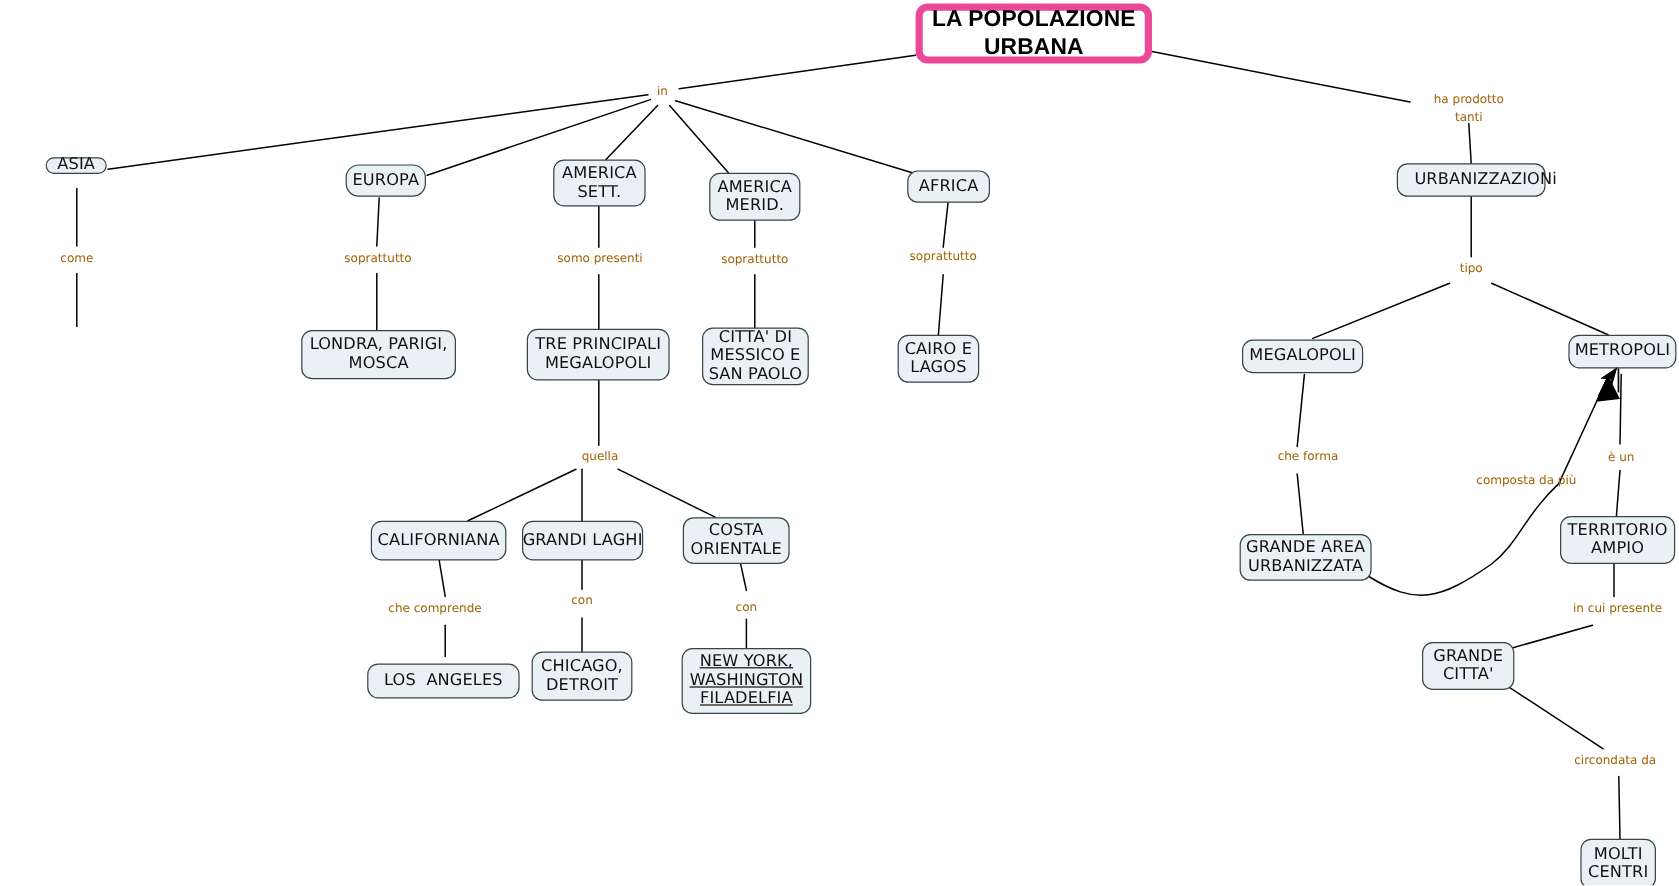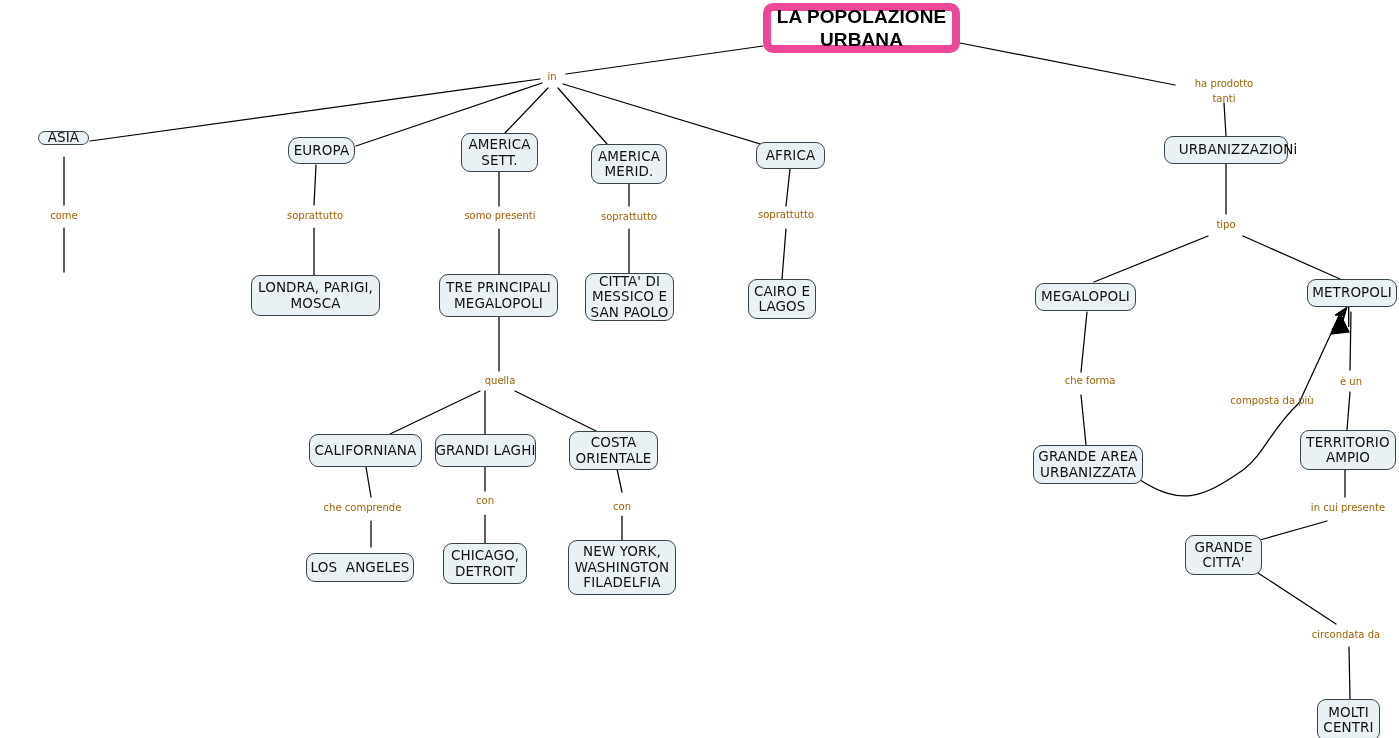--- a/index.html
+++ b/index.html
@@ -37,21 +37,21 @@
     border-radius: 9px;
     color: #111111;
     font-size: 13.5px;
     line-height: 15.5px;
     letter-spacing: 0.1px;
     white-space: pre;
     z-index: 3;
   }
   .node.title {
     background: #ffffff;
-    border: 8px solid #ec4899;
+    border: 6px solid #ec4899;
     border-radius: 10px;
     font-weight: bold;
     font-size: 19px;
     line-height: 23px;
     color: #000000;
     font-family: "Liberation Sans", sans-serif;
   }
   .link-label {
     position: absolute;
     color: #a16207;
@@ -166,26 +166,26 @@
   <div class="node" style="left:748px; top:279px; width:68px; height:40px;">CAIRO E
 LAGOS</div>
 
   <div class="node" style="left:309px; top:434px; width:113px; height:33px;">CALIFORNIANA</div>
 
   <div class="node" style="left:435px; top:434px; width:101px; height:33px;">GRANDI LAGHI</div>
 
   <div class="node" style="left:569px; top:431px; width:89px; height:39px;">COSTA
 ORIENTALE</div>
 
-  <div class="node" style="left:306px; top:553px; width:108px; height:29px;">LOS  ANGELES</div>
+  <div class="node" style="left:306px; top:553px; width:127px; height:29px;">LOS  ANGELES</div>
 
   <div class="node" style="left:443px; top:543px; width:84px; height:41px;">CHICAGO,
 DETROIT</div>
 
-  <div class="node" style="left:568px; top:540px; width:108px; height:55px;">NEW YORK,
+  <div class="node" style="left:568px; top:540px; width:108px; height:55px;text-decoration:underline;">NEW YORK,
 WASHINGTON
 FILADELFIA</div>
 
   <div class="node" style="left:1164px; top:136px; width:124px; height:28px;padding-left:24px;">URBANIZZAZIONi</div>
 
   <div class="node" style="left:1035px; top:283px; width:101px; height:28px;">MEGALOPOLI</div>
 
   <div class="node" style="left:1307px; top:279px; width:90px; height:28px;">METROPOLI</div>
 
   <div class="node" style="left:1033px; top:445px; width:110px; height:39px;">GRANDE AREA

